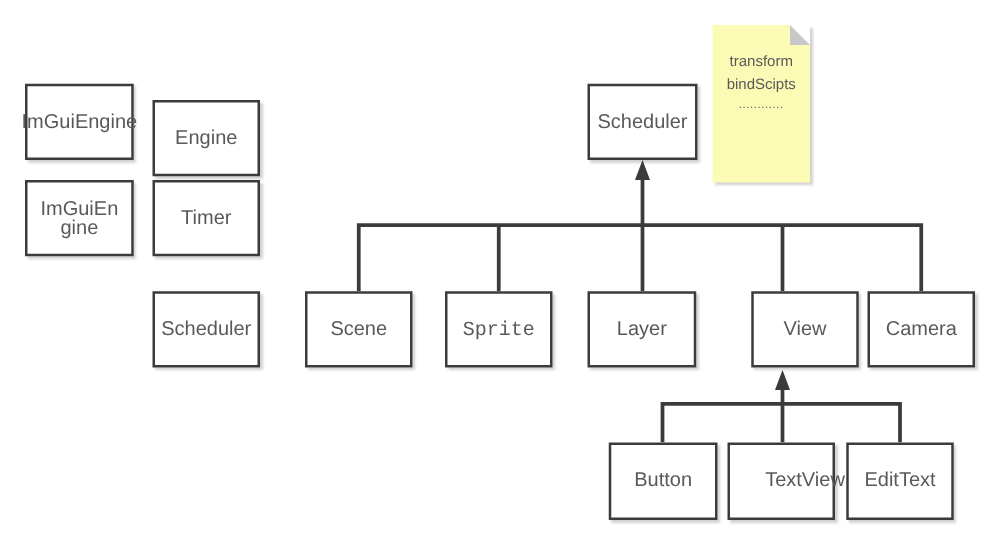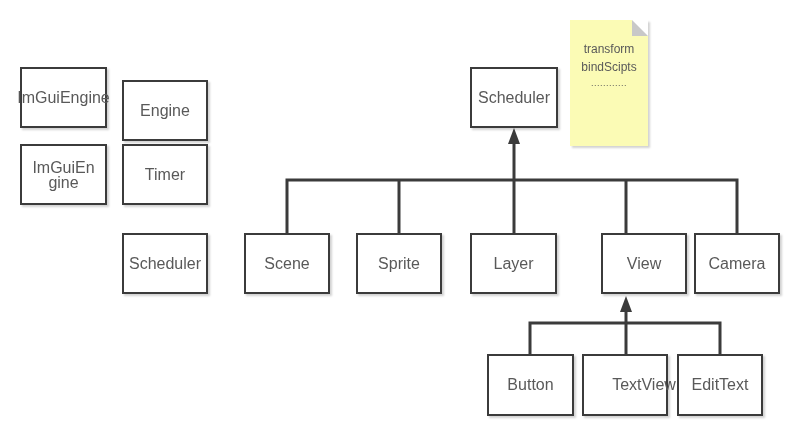--- a/index.html
+++ b/index.html
@@ -101,21 +101,21 @@
       <span class="lbl">Timer</span>
     </div>
 
   <div class="node" style="left:470px; top:67px;  width:88px; height:61px;">
       <span class="lbl">Scheduler</span>
     </div>
 
   <div class="node" style="left:244px; top:233px; width:86px; height:61px;">
       <span class="lbl">Scene</span>
     </div>
-  <div class="node" style="left:356px; top:233px; width:86px; height:61px;">
+  <div class="node" style="left:356px; top:233px; width:86px; height:61px;font-family:Liberation Mono, monospace;">
       <span class="lbl">Sprite</span>
     </div>
   <div class="node" style="left:470px; top:233px; width:87px; height:61px;">
       <span class="lbl">Layer</span>
     </div>
   <div class="node" style="left:601px; top:233px; width:86px; height:61px;">
       <span class="lbl">View</span>
     </div>
   <div class="node" style="left:694px; top:233px; width:86px; height:61px;">
       <span class="lbl">Camera</span>

